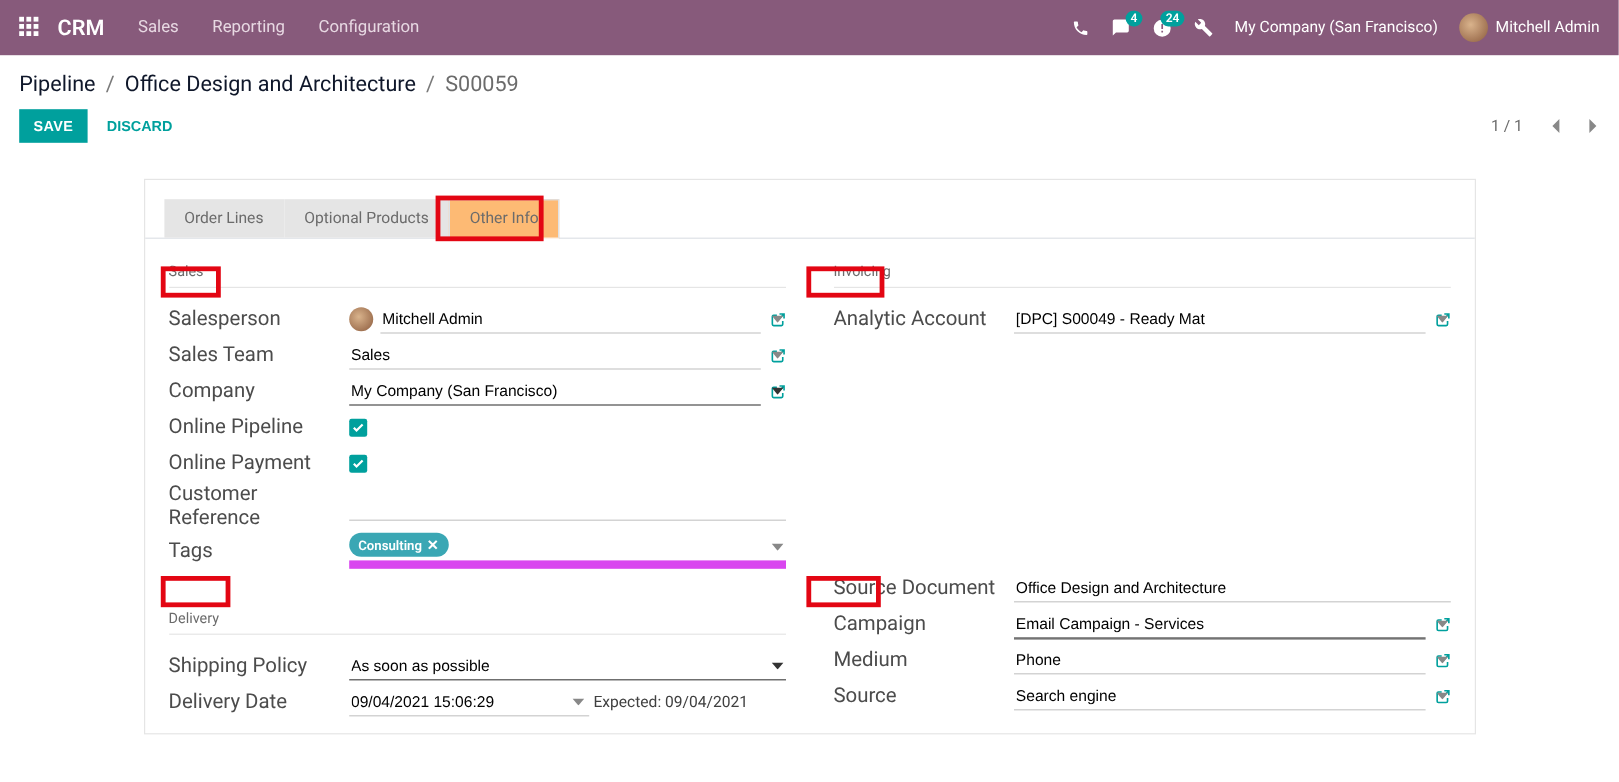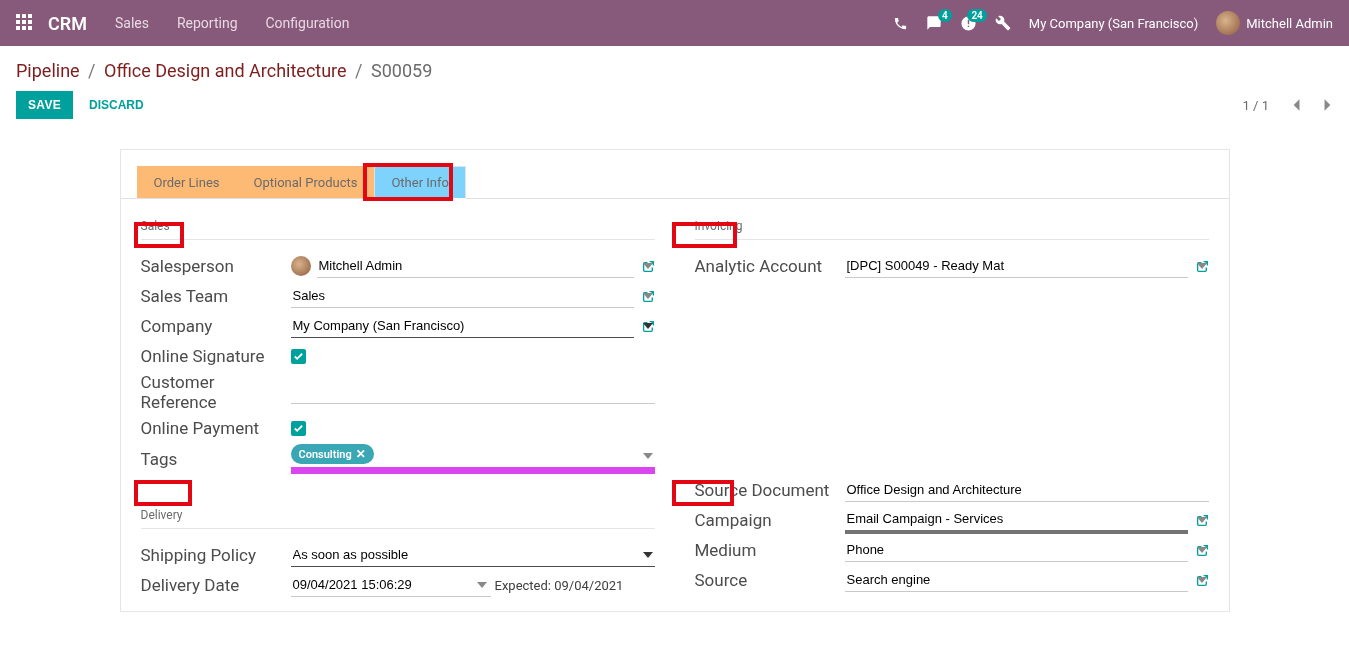--- a/index.html
+++ b/index.html
@@ -10,41 +10,41 @@
 .brand { font-size: 18px; font-weight: 600; margin-right: 28px; color: #fff; }
 .menu-item { margin-right: 28px; font-size: 14px; color: #e8d9e3; cursor: pointer; }
 .topbar-right { margin-left: auto; display: flex; align-items: center; gap: 18px; }
 .icon-btn { position: relative; cursor: pointer; color: #fff; display: flex; align-items: center; }
 .badge { position: absolute; top: -6px; right: -10px; background: #00a09d; color: #fff; font-size: 10px; font-weight: 600; padding: 1px 4px; border-radius: 7px; min-width: 14px; text-align: center; }
 .company { font-size: 13px; color: #fff; }
 .avatar { width: 24px; height: 24px; border-radius: 50%; background: radial-gradient(circle at 40% 40%, #d9b38c, #8b5a3c); margin-right: 6px; }
 .user { display: flex; align-items: center; color: #fff; font-size: 13px; }
 .subhead { padding: 14px 16px 10px; }
 .breadcrumb { font-size: 18px; color: #7c7bad; margin-bottom: 10px; }
-.breadcrumb a { color: #7f1d1d; text-decoration: none; cursor: pointer; }
+.breadcrumb a { color: #0f172a; text-decoration: none; cursor: pointer; }
 .breadcrumb .sep { color: #7a7a7a; margin: 0 4px; }
 .breadcrumb .cur { color: #6b6b6b; }
 .actions { display: flex; }
 .btn-save { background: #00a09d; color: #fff; border: none; padding: 7px 12px; font-size: 12px; font-weight: 600; letter-spacing: .3px; cursor: pointer; }
 .btn-discard { background: none; border: none; color: #00a09d; padding: 7px 12px; font-size: 12px; font-weight: 600; cursor: pointer; margin-left: 4px; }
 .pager { margin-left: auto; display: flex; align-items: center; gap: 22px; color: #6b6b6b; font-size: 13px; }
 .pager svg { cursor: pointer; }
 .sheet-wrap { padding: 0 0 40px; }
 .sheet { margin: 20px auto 0; width: 1110px; border: 1px solid #e5e5e5; padding: 0; position: relative; }
 .tabs { border-bottom: 1px solid #dee2e6; display: flex; padding: 16px 16px 0; }
-.tab { padding: 8px 16px; border: 1px solid transparent; border-bottom: none; cursor: pointer; color: #6b6b6b; background: #fdba74; }
-.tab.active { border-color: #dee2e6; border-bottom: 1px solid #fff; margin-bottom: -1px; background: #7dd3fc; }
+.tab { padding: 8px 16px; border: 1px solid transparent; border-bottom: none; cursor: pointer; color: #6b6b6b; background: #e5e5e5; }
+.tab.active { border-color: #dee2e6; border-bottom: 1px solid #fff; margin-bottom: -1px; background: #fdba74; }
 .form-cols { display: flex; padding: 20px 20px 10px; gap: 40px; }
 .col { flex: 1; }
 .section-title { font-size: 12px; color: #6b6b6b; border-bottom: 1px solid #e5e5e5; padding-bottom: 6px; margin-bottom: 12px; }
 .row { display: flex; align-items: center; min-height: 28px; margin-bottom: 2px; }
 .lbl { width: 150px; font-size: 17px; color: #4c4c4c; }
 .val { flex: 1; position: relative; display: flex; align-items: center; }
 .input-underline { flex: 1; border: none; border-bottom: 1px solid #c9c9c9; padding: 4px 18px 4px 2px; font-size: 13px; background: transparent; outline: none; }
-.input-underline.teal { border-bottom: 4px solid #737373; }
+.input-underline.teal { border-bottom: 2px solid #737373; }
 .dd { position: absolute; right: 2px; top: 50%; transform: translateY(-50%); pointer-events: none; }
 .ext { margin-left: 8px; cursor: pointer; flex-shrink: 0; }
 .avatar-sm { width: 20px; height: 20px; border-radius: 50%; background: radial-gradient(circle at 40% 40%, #d9b38c, #8b5a3c); margin-right: 6px; flex-shrink: 0; }
 .chk { width: 15px; height: 15px; background: #00a09d; display: flex; align-items: center; justify-content: center; border-radius: 2px; }
 .tag { background: #3aa7b4; color: #fff; font-size: 11px; font-weight: 600; padding: 3px 8px; border-radius: 10px; display: inline-flex; align-items: center; gap: 4px; }
 .tag .x { font-size: 12px; cursor: pointer; }
 .hint { font-size: 13px; color: #404040; margin-left: 8px; }
 .redbox { position: absolute; border: 4px solid #e30613; pointer-events: none; }
 svg { display: block; }
 </style>
@@ -164,43 +164,43 @@
             <input class="input-underline" style="border-bottom-color: rgb(76, 76, 76);" value="My Company (San Francisco)">
             <svg class="dd" width="10" height="6" viewBox="0 0 10 6" fill="#333">
                 <path d="M0 0l5 6 5-6z"></path>
               </svg>
             <svg class="ext" width="13" height="13" viewBox="0 0 24 24" fill="none" stroke="#00a09d" stroke-width="2.5">
                 <path d="M14 3h7v7M21 3l-9 9M19 14v5a2 2 0 01-2 2H5a2 2 0 01-2-2V7a2 2 0 012-2h5"></path>
               </svg>
           </div>
         </div>
         <div class="row">
-          <div class="lbl">Online Signature</div>
+          <div class="lbl">Online Pipeline</div>
           <div class="val">
             <div class="chk">
               <svg width="11" height="11" viewBox="0 0 24 24" fill="none" stroke="#fff" stroke-width="4">
                   <path d="M4 12l5 5L20 6"></path>
                 </svg>
             </div>
           </div>
         </div>
         <div class="row">
-          <div class="lbl">Customer Reference</div>
-          <div class="val">
-            <input class="input-underline" style="">
-          </div>
-        </div>
-        <div class="row">
           <div class="lbl">Online Payment</div>
           <div class="val">
             <div class="chk">
               <svg width="11" height="11" viewBox="0 0 24 24" fill="none" stroke="#fff" stroke-width="4">
                   <path d="M4 12l5 5L20 6"></path>
                 </svg>
             </div>
+          </div>
+        </div>
+        <div class="row">
+          <div class="lbl">Customer Reference</div>
+          <div class="val">
+            <input class="input-underline" style="">
           </div>
         </div>
         <div class="row">
           <div class="lbl">Tags</div>
           <div class="val" style="border-bottom:7px solid #d946ef; padding-bottom:3px; padding-right:18px;">
             <span class="tag">
               <span>Consulting</span>
               <span class="x">✕</span>
             </span>
             <svg class="dd" width="10" height="6" viewBox="0 0 10 6" fill="#888">

